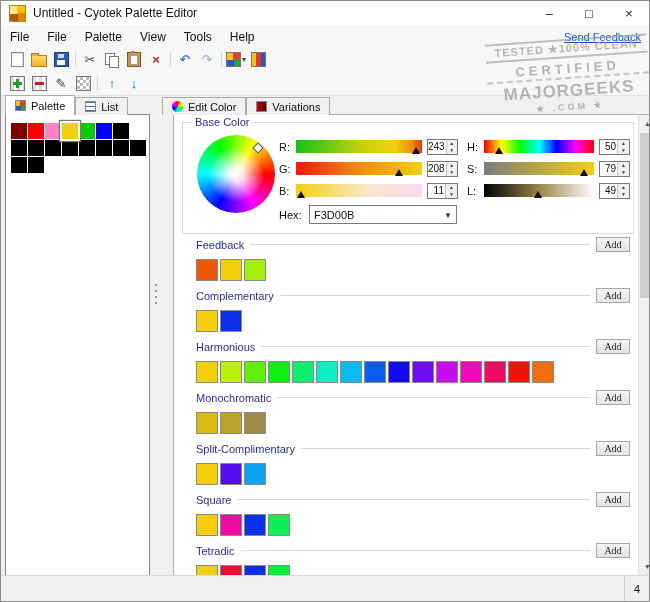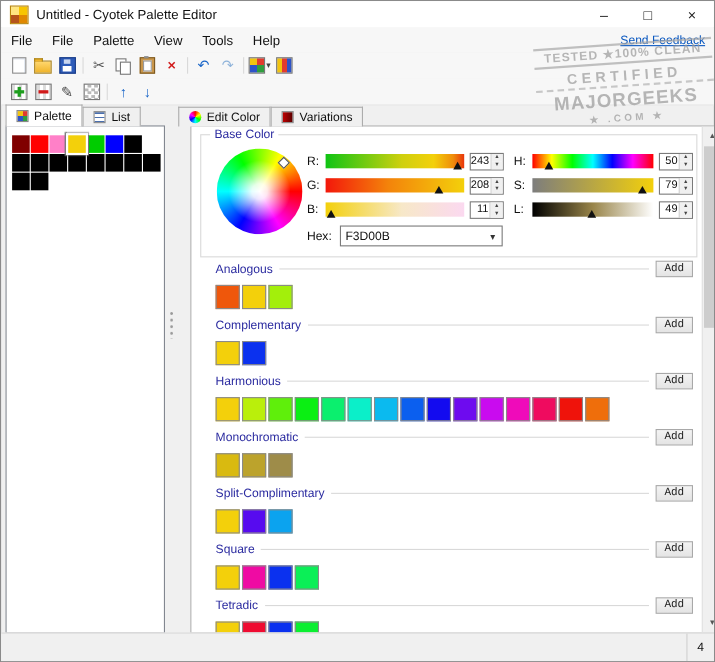--- a/index.html
+++ b/index.html
@@ -107,21 +107,21 @@
   .hex-label{width:30px;font-size:11px;}
   .combo{width:148px;height:19px;border:1px solid #7a7a7a;background:#fff;display:flex;align-items:center;box-sizing:border-box;}
   .combo-val{flex:1;font-size:11px;padding-left:4px;}
   .combo-arrow{width:16px;text-align:center;font-size:9px;color:#333;}
 
   #schemes-list{position:absolute;left:22px;right:26px;top:122px;}
   .scheme{height:51px;box-sizing:border-box;}
   .scheme-head{display:flex;align-items:center;height:15px;}
   .scheme-name{font-size:11px;color:#2b2ba0;white-space:nowrap;}
   .scheme-rule{flex:1;height:1px;background:#d9d9d9;margin:0 6px;}
-  .add-btn{width:34px;height:15px;font-size:10px;font-family:Liberation Mono, monospace;color:#222;
+  .add-btn{width:34px;height:15px;font-size:10px;font-family:Liberation Serif, serif;color:#222;
     background:linear-gradient(#f4f4f4,#e4e4e4);border:1px solid #a8a8a8;padding:0;line-height:12px;}
   .scheme-swatches{display:flex;gap:2px;margin-top:7px;}
   .swatch{width:22px;height:22px;border:1px solid #8a8a8a;box-sizing:border-box;}
 
   .vscroll{position:absolute;top:0;right:0;width:17px;height:100%;background:#f0f0f0;border-left:1px solid #e2e2e2;}
   .scroll-btn{position:absolute;left:0;right:0;height:17px;font-size:7px;color:#555;display:flex;align-items:center;justify-content:center;}
   .scroll-btn.up{top:0;} .scroll-btn.down{bottom:0;}
   .scroll-thumb{position:absolute;left:1px;right:1px;top:18px;height:165px;background:#cdcdcd;}
 
   
@@ -371,21 +371,21 @@
         <span class="hex-label">Hex:</span>
         <div class="combo">
           <span class="combo-val">F3D00B</span>
           <span class="combo-arrow">▾</span>
         </div>
       </div>
     </div>
     <div id="schemes-list">
         <div class="scheme">
           <div class="scheme-head">
-            <span class="scheme-name">Analogous</span>
+            <span class="scheme-name">Feedback</span>
             <span class="scheme-rule"></span>
             <button class="add-btn">Add</button>
           </div>
           <div class="scheme-swatches">
             <span class="swatch" style="background: rgb(239, 87, 11);"></span>
             <span class="swatch" style="background: rgb(243, 208, 11);"></span>
             <span class="swatch" style="background: rgb(163, 239, 11);"></span>
           </div>
         </div>
         <div class="scheme">

